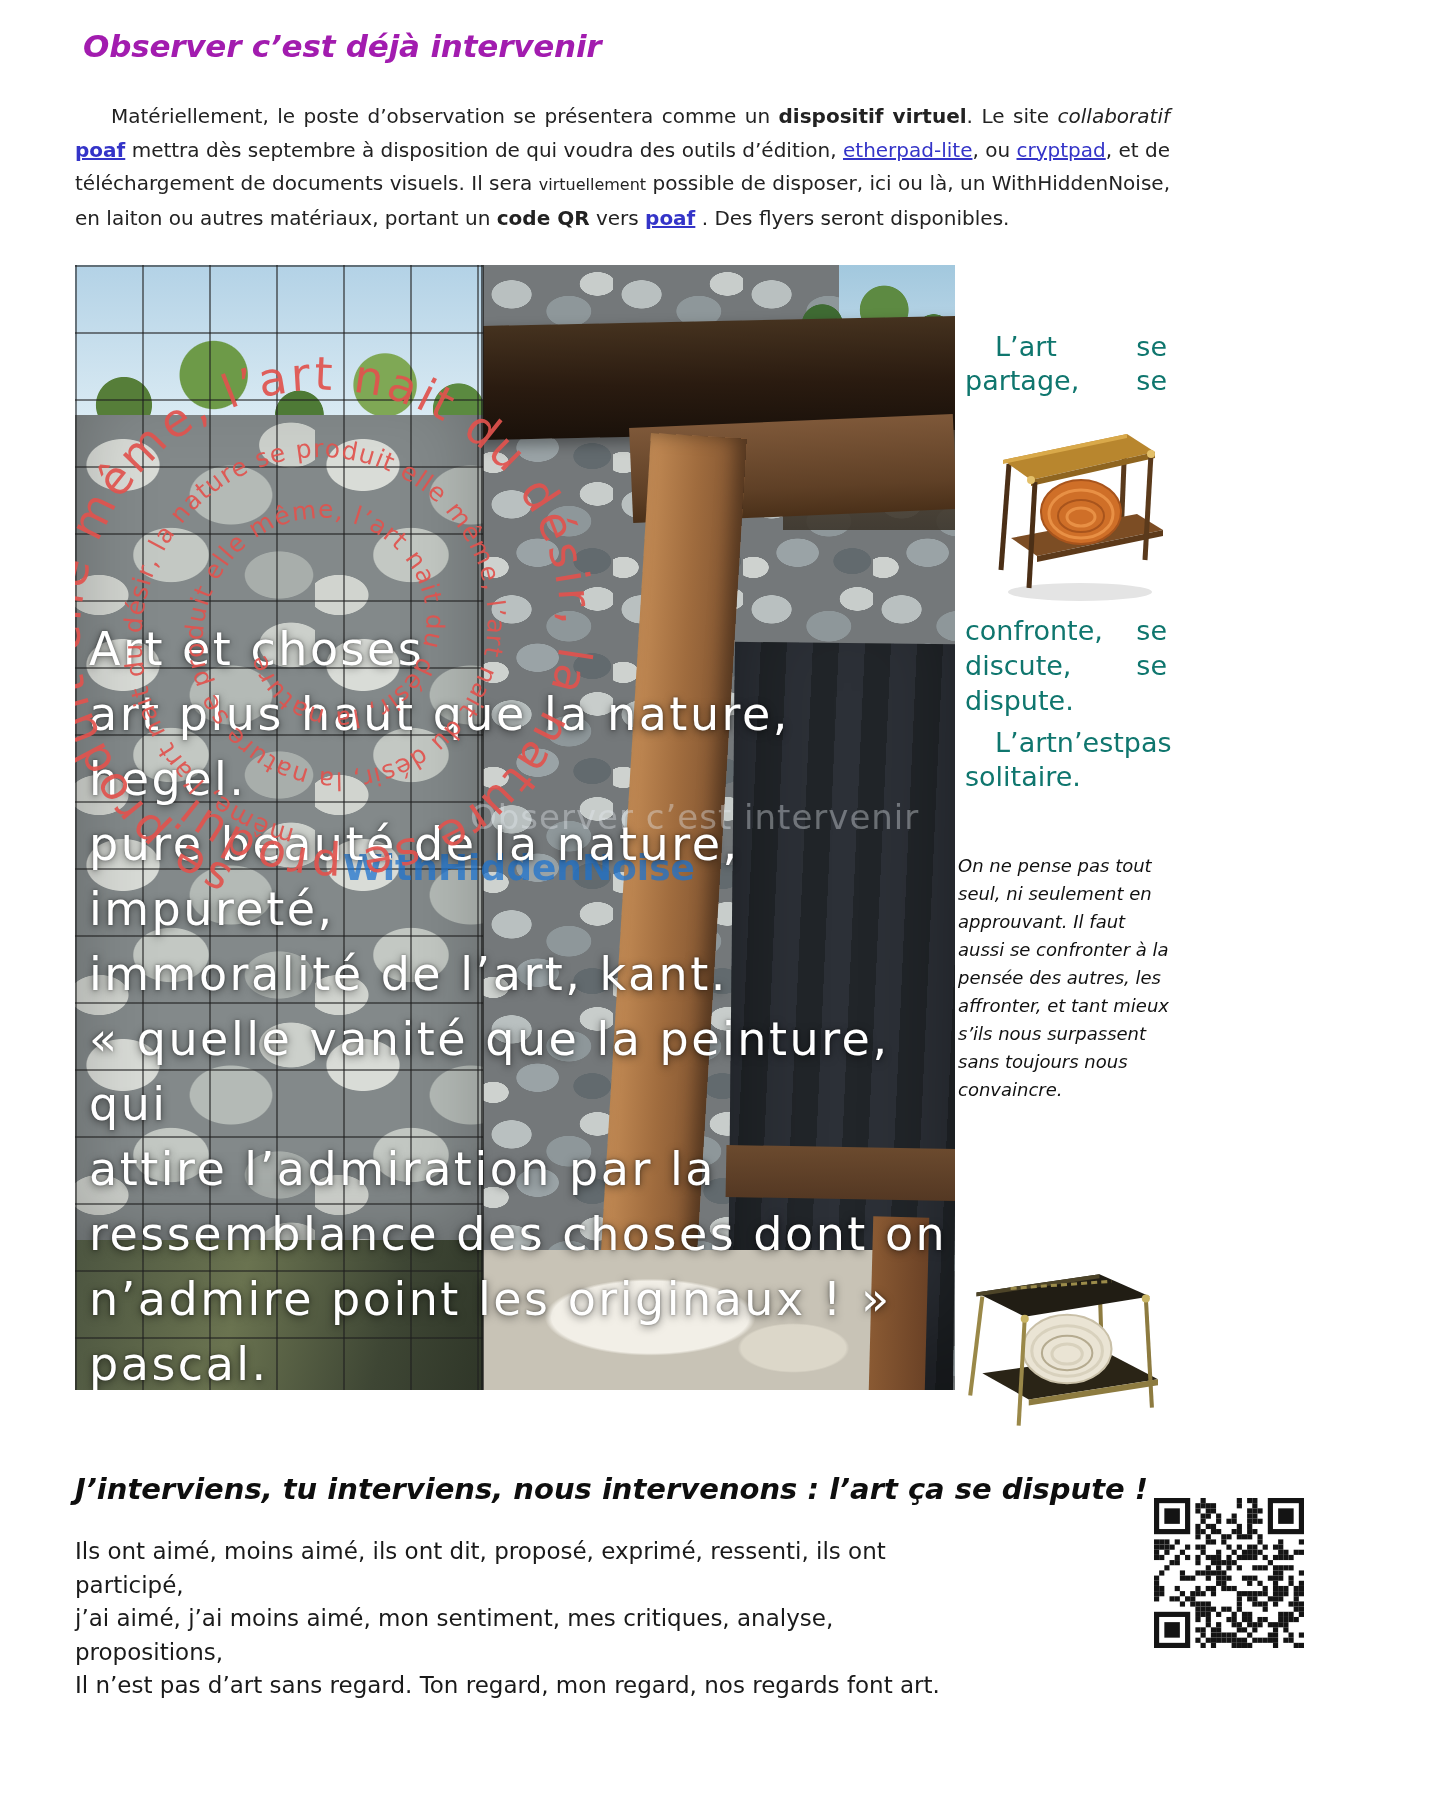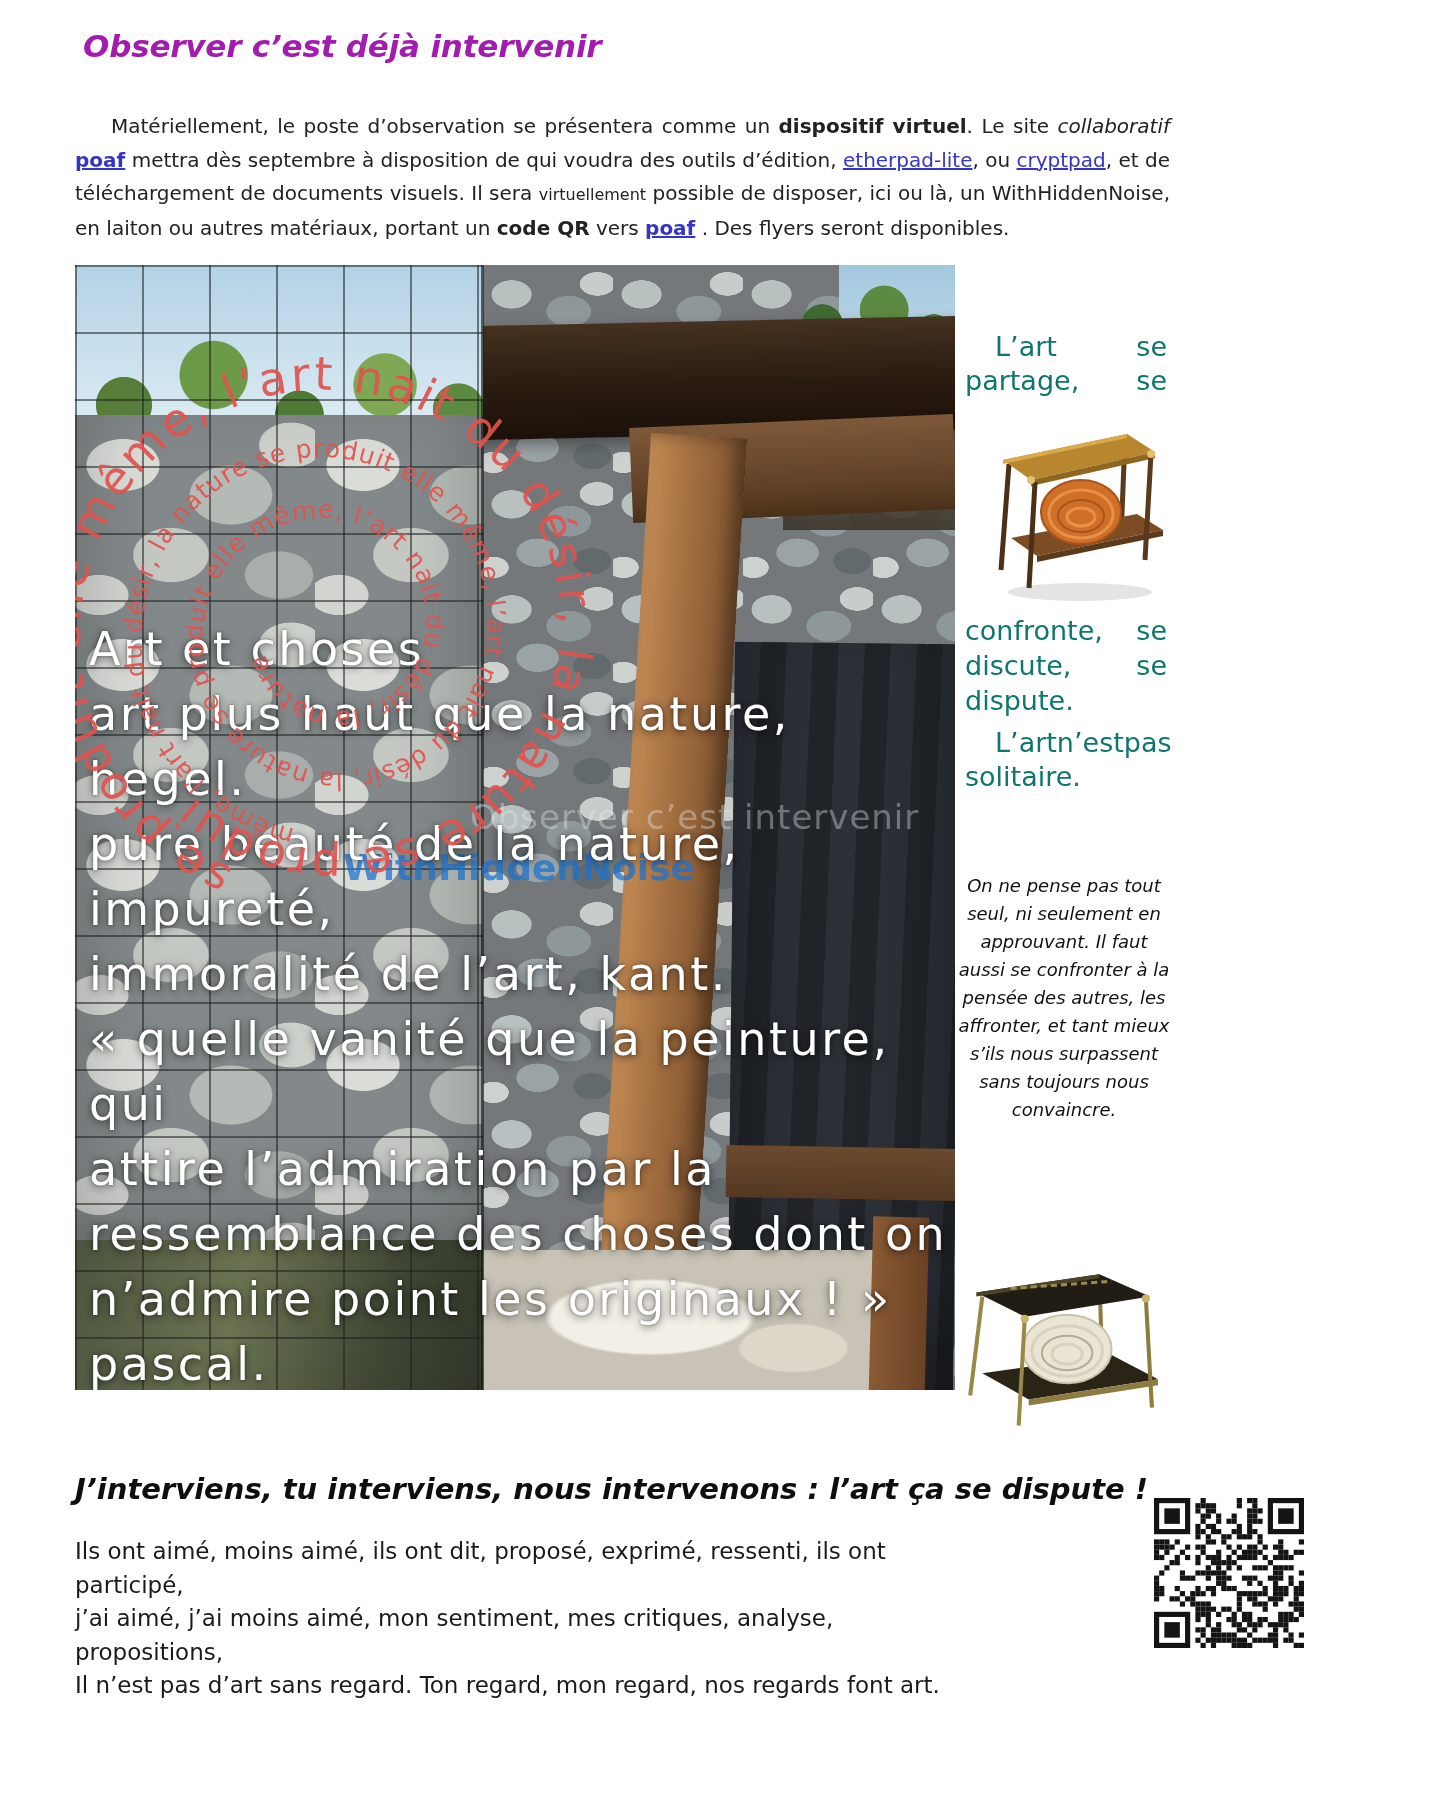--- a/index.html
+++ b/index.html
@@ -2,21 +2,21 @@
 <html><head>
 <meta charset="utf-8">
 <style>
   html,body{margin:0;padding:0;background:#e9e9e9;}
   #page{position:relative;width:1440px;height:1800px;background:#ffffff;overflow:hidden;
         font-family:"DejaVu Sans",sans-serif;color:#1c1c1c;}
 
   
   .doc-title{position:absolute;left:75px;top:28px;font-size:31px;font-weight:bold;font-style:italic;
              color:#a21caf;letter-spacing:-0.2px;margin-left:8px;}
-  .intro{position:absolute;left:75px;top:90px;width:1095px;font-size:20px;line-height:33.5px;
+  .intro{position:absolute;left:75px;top:80px;width:1095px;font-size:20px;line-height:33.5px;
          text-align:justify;text-indent:36px;color:#222;}
   .intro a{color:#3434c8;text-decoration:underline;cursor:pointer;}
   .intro .b{font-weight:bold;}
   .intro .i{font-style:italic;}
   .intro .sm{font-size:16px;}
   .intro .blink{font-weight:bold;}
 
   
   .collage{position:absolute;left:75px;top:265px;width:880px;height:1125px;overflow:hidden;background:#888;}
   .lp{position:absolute;left:0;top:0;width:408px;height:1125px;overflow:hidden;}
@@ -94,22 +94,22 @@
   .sp-inner-t{font-size:25px;letter-spacing:1px;}
 
   
   .sb-block{position:absolute;left:965px;width:202px;font-size:27px;color:#0f766e;}
   .sb-row{display:flex;justify-content:space-between;line-height:34px;}
   .sb-row .ind{padding-left:30px;}
   .sb-partage{top:330px;}
   .sb-confronte{top:613px;}
   .sb-confronte .sb-row{line-height:35px;}
   .sb-solitaire{top:726px;}
-  .sb-quote{position:absolute;left:958px;top:872px;width:212px;font-size:18px;font-style:italic;
-      text-align:center;line-height:28px;color:#111;}
+  .sb-quote{position:absolute;left:958px;top:852px;width:212px;font-size:18px;font-style:italic;
+      line-height:28px;color:#111;}
   .artifact1{position:absolute;left:983px;top:418px;width:184px;height:190px;}
   .artifact2{position:absolute;left:948px;top:1272px;width:212px;height:162px;}
 
   
   .heading2{position:absolute;left:75px;top:1472px;font-size:29px;font-weight:bold;font-style:italic;color:#0e0e0e;}
   .para2{position:absolute;left:75px;top:1535px;width:900px;font-size:23px;line-height:33.5px;color:#1a1a1a;}
   .qr{position:absolute;left:1154px;top:1498px;width:150px;height:150px;}
   .footer{position:absolute;left:600px;top:1740px;width:768px;text-align:right;font-size:24px;color:#111;}
   .footer .b{font-weight:bold;}
 </style>

